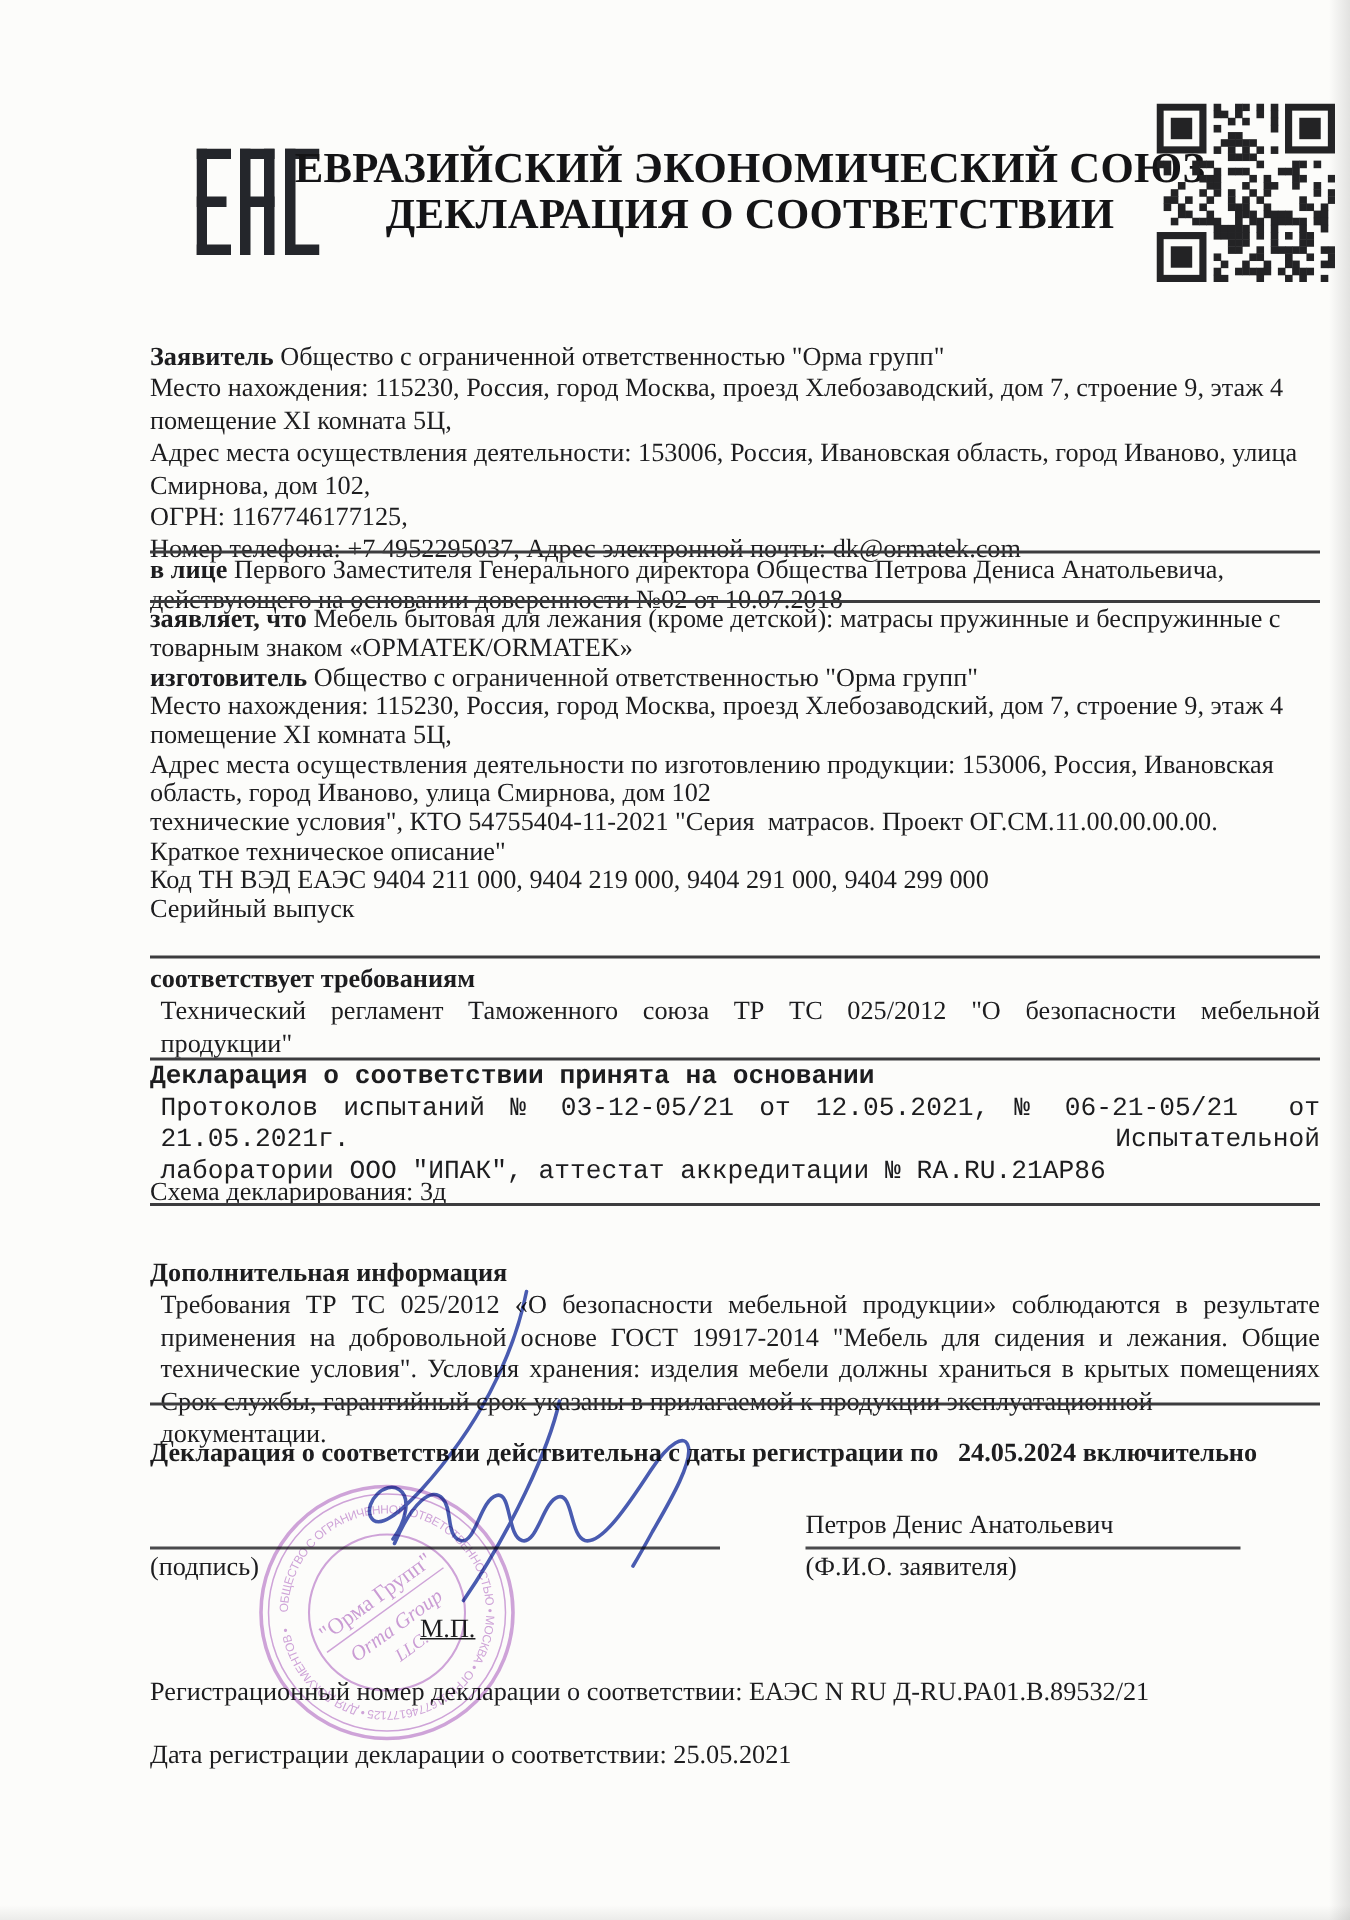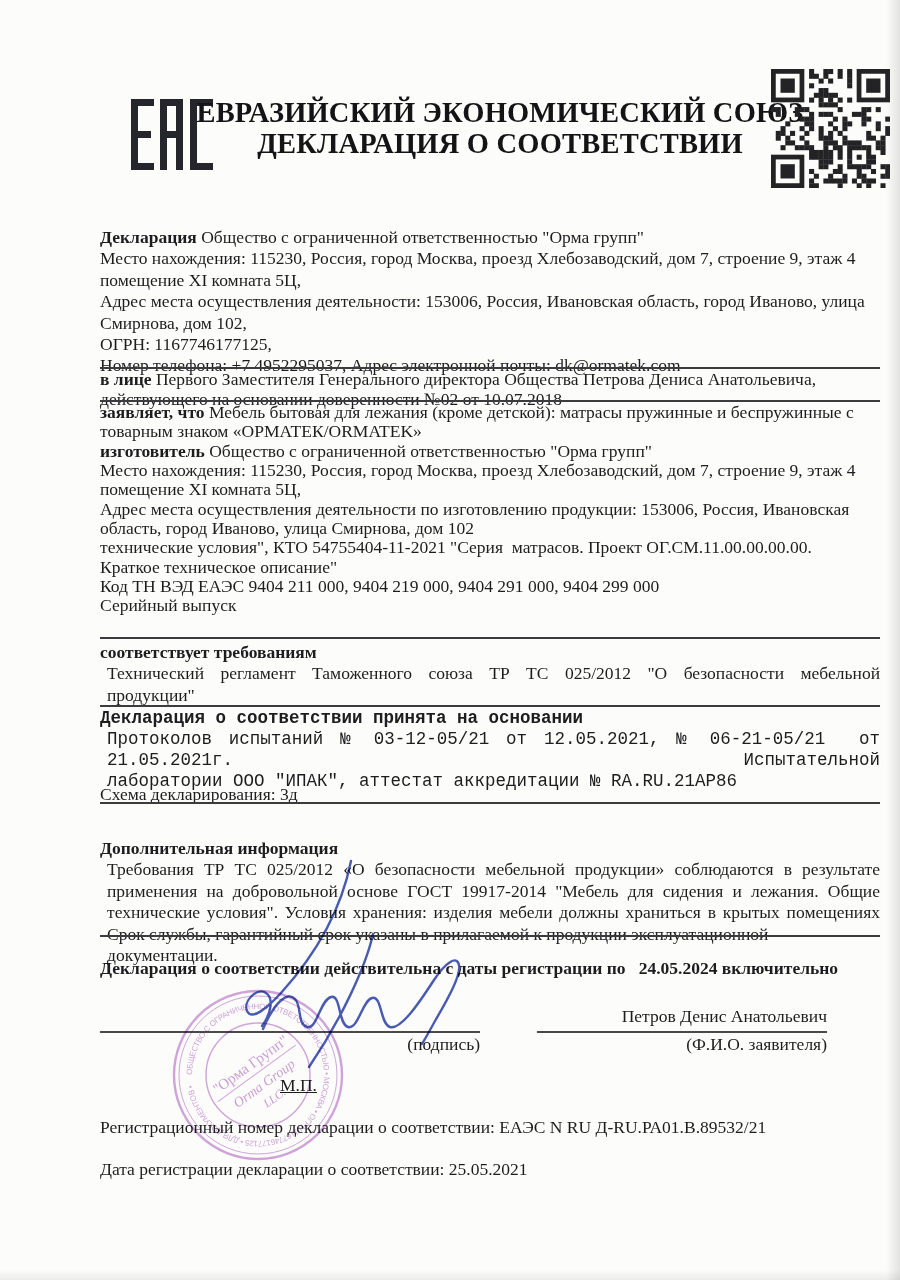--- a/index.html
+++ b/index.html
@@ -17,21 +17,21 @@
   .block{position:absolute;left:100px;width:780px;font-size:17.5px;}
   .line{white-space:pre-wrap;}
   .line .b{font-weight:bold;}
   .just{text-align:justify;text-align-last:justify;}
   .ind{padding-left:7px;}
 
   .rule{position:absolute;left:100px;width:780px;height:0;border-top:2px solid #3c3c3e;}
 
   .footer-item{position:absolute;font-size:17.5px;}
   .sig-line{position:absolute;height:0;border-top:2px solid #4a4a4c;}
-  .center{text-align:right;}
+  .center{text-align:left;}
   .bold{font-weight:normal;}
 
   .stamp-svg{position:absolute;left:170px;top:987px;mix-blend-mode:multiply;opacity:0.58;}
   .sign-svg{position:absolute;left:0;top:0;mix-blend-mode:multiply;}
 </style>
 </head>
 <body>
 
 <div class="page">
 
@@ -246,21 +246,21 @@
       <rect x="85.67999999999999" y="0" width="33.32" height="33.32" fill="#232325"></rect>
       <rect x="90.44" y="4.76" width="23.799999999999997" height="23.799999999999997" fill="#fcfcfa"></rect>
       <rect x="95.19999999999999" y="9.52" width="14.28" height="14.28" fill="#232325"></rect>
       <rect x="0" y="85.67999999999999" width="33.32" height="33.32" fill="#232325"></rect>
       <rect x="4.76" y="90.44" width="23.799999999999997" height="23.799999999999997" fill="#fcfcfa"></rect>
       <rect x="9.52" y="95.19999999999999" width="14.28" height="14.28" fill="#232325"></rect>
     </svg>
 
   <div id="doc-blocks">
       <div class="block" style="top: 227px; line-height: 21.4px;">
-        <div class="line"><span class="b">Декларация</span><span> Общество с ограниченной ответственностью "Орма групп"</span></div>
+        <div class="line"><span class="b">Заявитель</span><span> Общество с ограниченной ответственностью "Орма групп"</span></div>
         <div class="line"><span>Место нахождения: 115230, Россия, город Москва, проезд Хлебозаводский, дом 7, строение 9, этаж 4</span></div>
         <div class="line"><span>помещение XI комната 5Ц,</span></div>
         <div class="line"><span>Адрес места осуществления деятельности: 153006, Россия, Ивановская область, город Иваново, улица</span></div>
         <div class="line"><span>Смирнова, дом 102,</span></div>
         <div class="line"><span>ОГРН: 1167746177125,</span></div>
         <div class="line"><span>Номер телефона: +7 4952295037, Адрес электронной почты: dk@ormatek.com</span></div>
       </div>
       <div class="block" style="top: 370px; line-height: 19.6px;">
         <div class="line"><span class="b">в лице</span><span> Первого Заместителя Генерального директора Общества Петрова Дениса Анатольевича,</span></div>
         <div class="line"><span>действующего на основании доверенности №02 от 10.07.2018</span></div>

